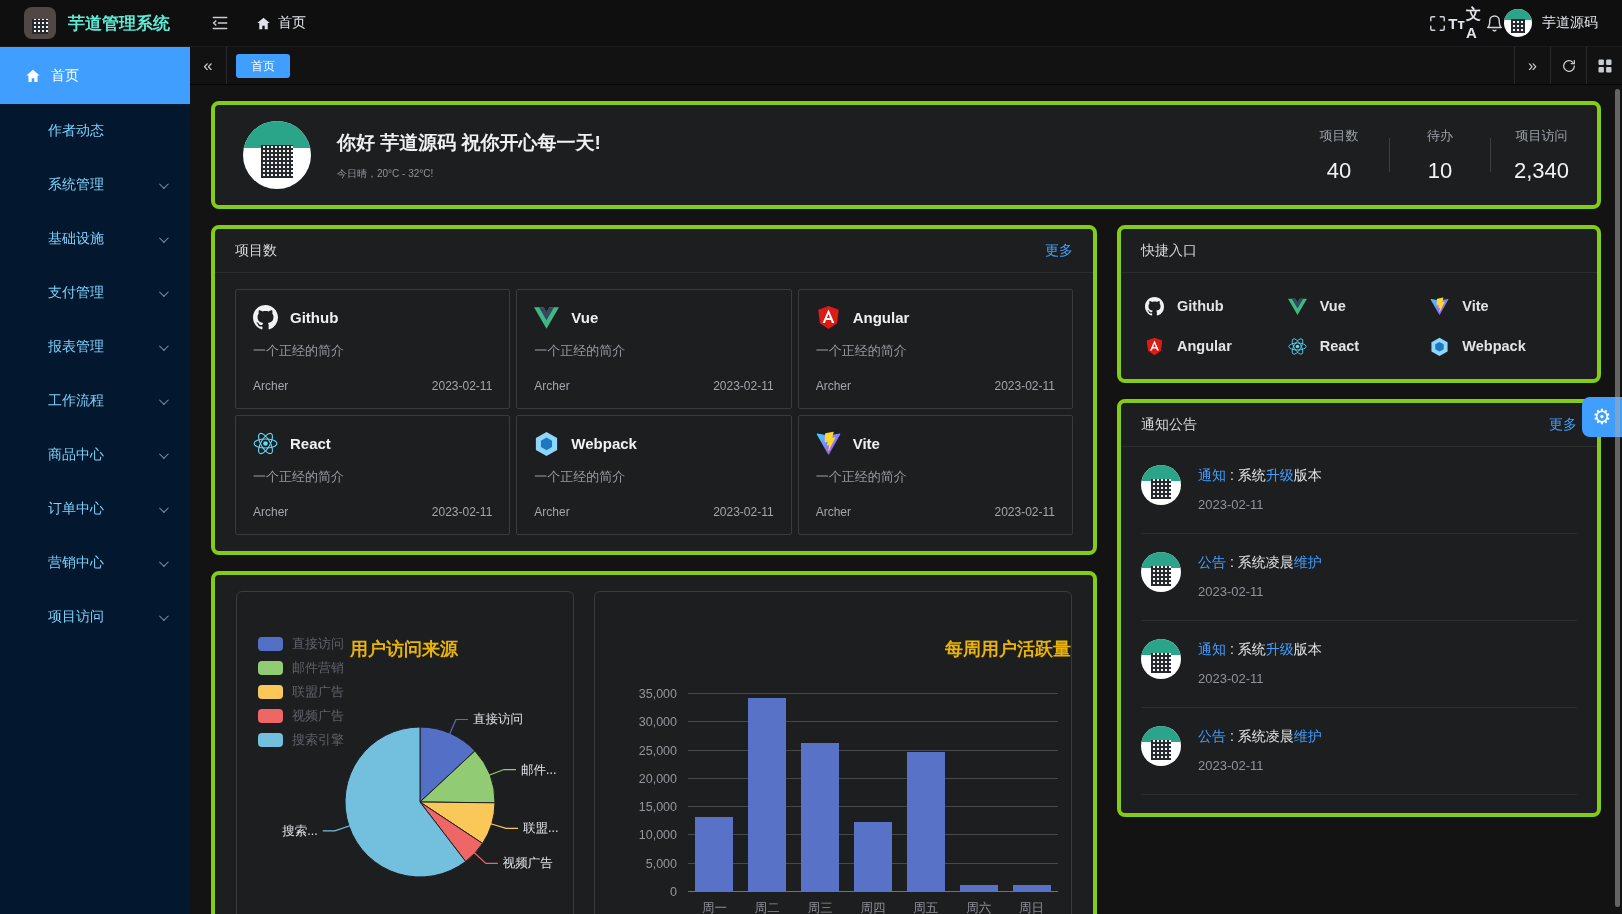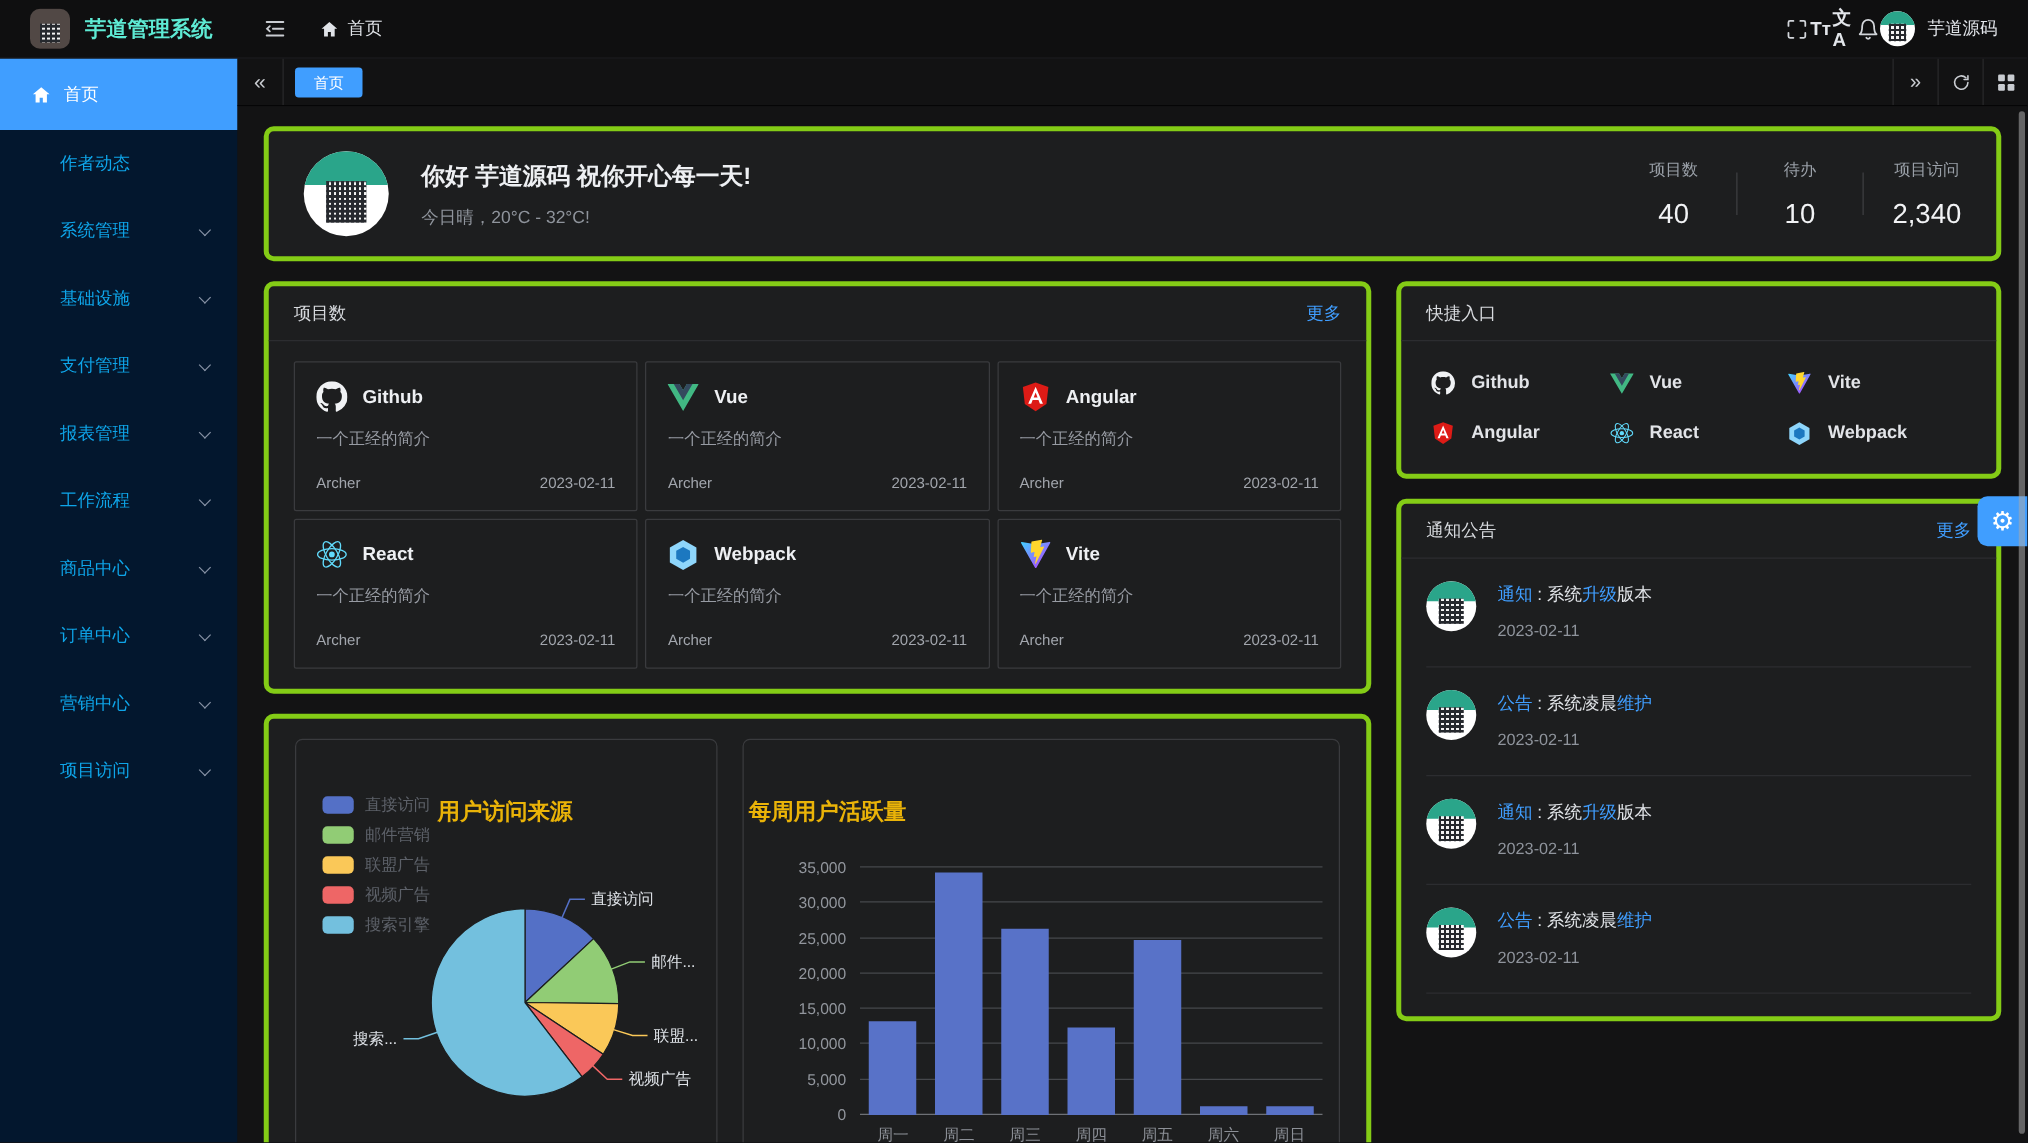--- a/index.html
+++ b/index.html
@@ -29,21 +29,21 @@
   .hd-icon svg { width:19px; height:19px; }
   .font-glyph { font-size:15px; font-weight:700; color:#e2e5ea; letter-spacing:0; }
   .lang-glyph { font-size:15px; font-weight:600; color:#e2e5ea; }
   .user-chip { display:flex; align-items:center; gap:10px; cursor:pointer; }
   .user-avatar { width:28px; height:28px; }
   .user-name { font-size:14px; color:#e2e5ea; }
   
   .main-row { display:flex; height:867px; }
   .sidebar { width:190px; background:#03172e; flex-shrink:0; }
   .menu-item { height:54px; display:flex; align-items:center; padding:0 24px 0 48px;
-    color:#0ea5e9; font-size:14px; cursor:pointer; }
+    color:#7dd3fc; font-size:14px; cursor:pointer; }
   .menu-item .mi-icon { display:none; width:16px; height:16px; margin-right:10px; }
   .menu-item .mi-icon svg { width:16px; height:16px; display:block; }
   .menu-item.active { height:57px; background:#409eff; color:#fff; padding-left:25px; }
   .menu-item.active .mi-icon { display:block; }
   .menu-chevron { margin-left:auto; width:7px; height:7px; border-right:1.5px solid #8792a5;
     border-bottom:1.5px solid #8792a5; transform:rotate(45deg) translateY(-2px); }
   
   .right-pane { flex:1; display:flex; flex-direction:column; min-width:0; }
   .tabbar { height:38px; background:#121213; border-bottom:1px solid #050506; display:flex; align-items:center; }
   .tab-collapse { width:37px; height:100%; display:flex; align-items:center; justify-content:center;
@@ -54,21 +54,21 @@
   .tab-btn { width:36px; height:100%; display:flex; align-items:center; justify-content:center;
     border-left:1px solid #28292b; color:#c9ccd1; font-size:16px; cursor:pointer; }
   .tab-btn svg { width:16px; height:16px; }
   
   .content { flex:1; padding:16px 21px 0; overflow:hidden; background:#131314; }
   .panel { background:#1d1e1f; border:4px solid #84cc16; border-radius:8px; }
   .welcome-card { height:108px; display:flex; align-items:center; padding:0 28px; }
   .welcome-avatar { width:68px; height:68px; }
   .welcome-text { margin-left:26px; }
   .welcome-text h1 { font-size:19px; font-weight:600; color:#eef0f3; }
-  .welcome-text p { font-size:14px; color:#8f949c; margin-top:11px; }
+  .welcome-text p { font-size:10px; color:#8f949c; margin-top:11px; }
   .stats { margin-left:auto; display:flex; align-items:center; gap:23px; }
   .stat { text-align:center; min-width:54px; }
   .stat-label { font-size:13px; color:#9aa0a8; }
   .stat-value { font-size:22px; color:#f2f3f5; margin-top:13px; }
   .stat-divider { width:1px; height:34px; background:#3e3f42; }
   .content-grid { display:flex; gap:20px; margin-top:16px; }
   .left-col { width:886px; flex-shrink:0; display:flex; flex-direction:column; gap:16px; }
   .right-col { flex:1; display:flex; flex-direction:column; gap:16px; min-width:0; }
   .panel-header { height:44px; display:flex; align-items:center; justify-content:space-between;
     padding:0 20px; border-bottom:1px solid #2c2d30; font-size:14px; color:#d6d9dd; }
@@ -82,21 +82,21 @@
   .tile-name { font-size:15px; font-weight:600; color:#eef0f3; }
   .tile-desc { margin-top:12px; font-size:13px; color:#979ba3; }
   .tile-foot { margin-top:auto; display:flex; justify-content:space-between; font-size:12px; color:#a2a6ad; }
   
   .charts-panel { padding:16px 21px; display:flex; gap:20px; height:372px; }
   .chart-box { border:1px solid #3a3b3e; border-radius:6px; height:338px; position:relative; background:#1d1e1f; }
   .pie-box { width:338px; flex-shrink:0; }
   .bar-box { flex:1; min-width:0; }
   .chart-title { position:absolute; top:45px; font-size:18px; font-weight:700; color:#eab308; }
   .pie-title { left:113px; }
-  .bar-title { left:4px; right:0; text-align:left; }
+  .bar-title { left:4px; right:0; text-align:right; }
   .pie-legend { position:absolute; left:21px; top:45px; z-index:2; }
   .legend-item { display:flex; align-items:center; gap:9px; height:14px; margin-bottom:10px; }
   .legend-swatch { width:25px; height:14px; border-radius:4px; }
   .legend-label { font-size:13px; color:#5d6169; }
   .pie-svg { position:absolute; inset:0; width:336px; height:336px; }
   .bar-area { position:absolute; left:93px; right:13px; top:102px; bottom:36px; }
   .gridline { position:absolute; left:0; right:0; height:1px; background:#46484c; }
   .gridline.axis { background:#6e7176; }
   .ylabel { position:absolute; right:calc(100% + 11px); transform:translateY(50%); font-size:12.5px; color:#92969d; white-space:nowrap; }
   .bars { position:absolute; inset:0; display:flex; align-items:flex-end; z-index:2; }

